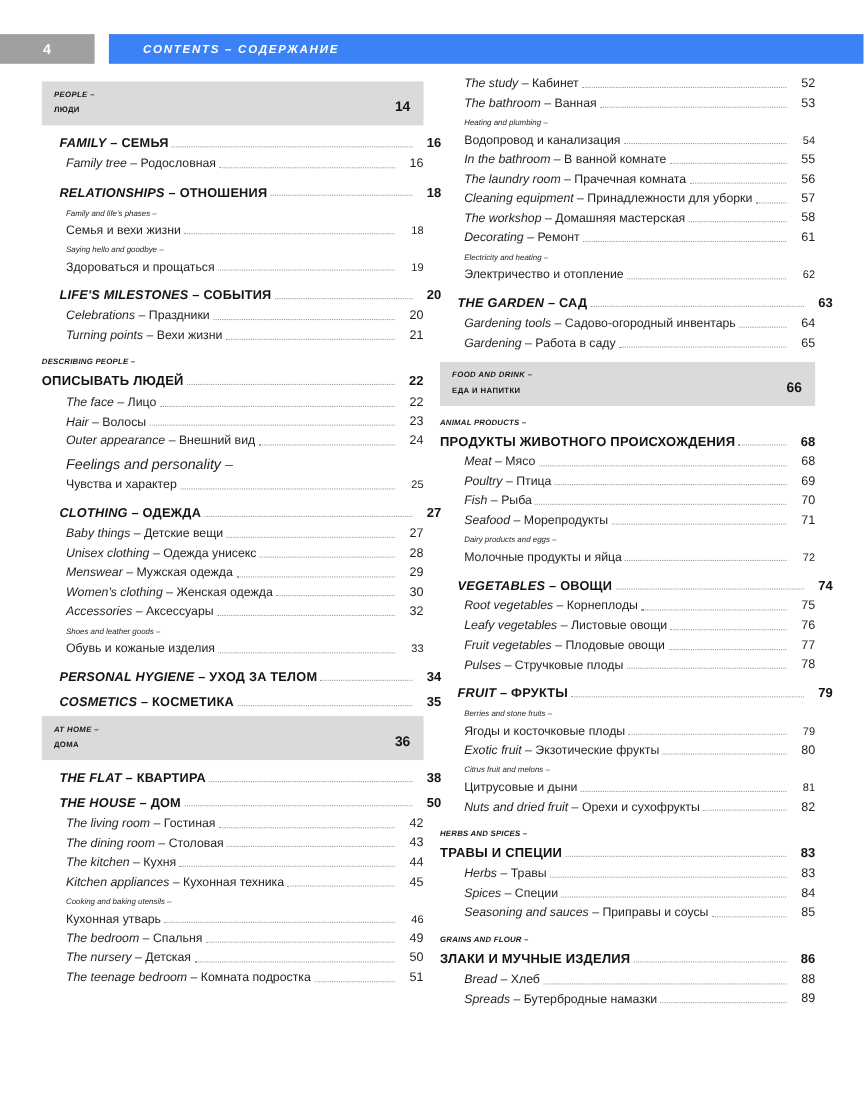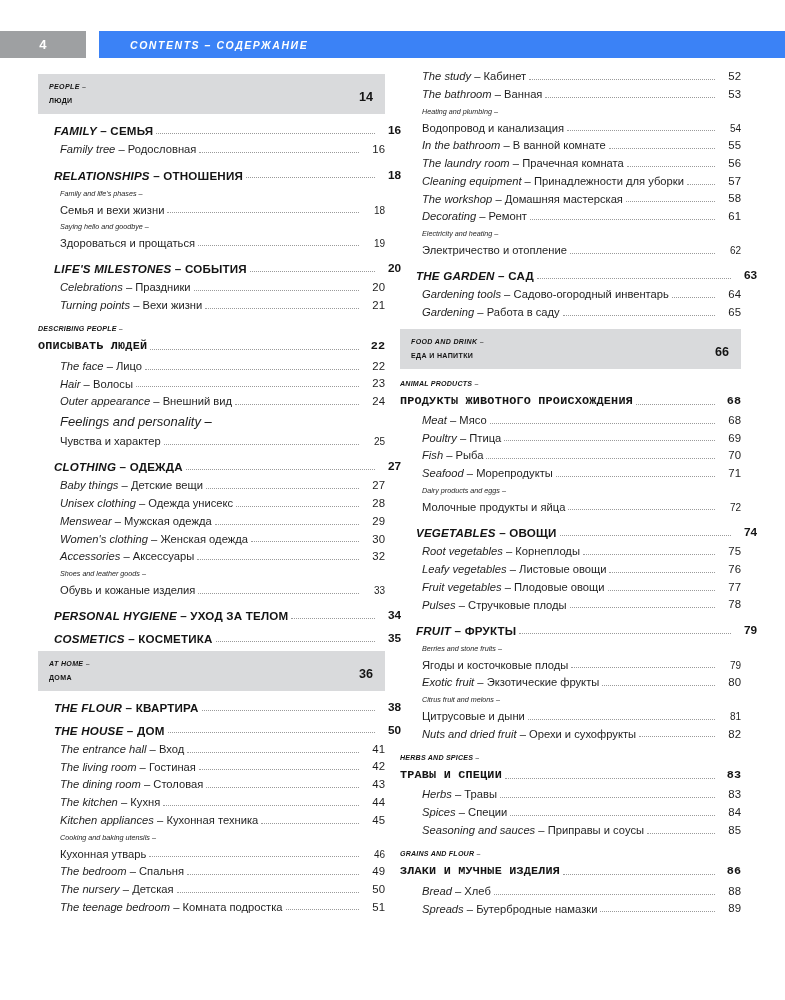--- a/index.html
+++ b/index.html
@@ -143,21 +143,21 @@
   .chapter2 { margin: 11px 0 4px 0; }
   .chapter2 .l1 {
     font-size: 11.6px;
     font-style: italic;
     font-weight: bold;
     letter-spacing: .2px;
     color: #141414;
     white-space: nowrap;
     margin-bottom: 6px;
   }
-  .chapter2 .l2row { display: flex; align-items: flex-end; width: 100%; font-family: Liberation Mono, monospace; }
+  .chapter2 .l2row { display: flex; align-items: flex-end; width: 100%; }
   .chapter2 .l2 {
     font-size: 11.8px;
     font-weight: bold;
     letter-spacing: .2px;
     color: #141414;
     white-space: nowrap;
     flex: 0 0 auto;
   }
   .chapter2 .pg {
     font-size: 11.8px;
@@ -371,33 +371,28 @@
         <span class="txt"><span class="en">COSMETICS</span> – <span>КОСМЕТИКА</span></span>
         <span class="leader"></span>
         <span class="pg">35</span>
       </div>
       <div class="banner">
         <div class="l1" style="font-size: 7.05px;">AT HOME –</div>
         <div class="l2" style="font-size: 7.05px;">ДОМА</div>
         <div class="bp">36</div>
       </div>
       <div class="row chapter">
-        <span class="txt"><span class="en">THE FLOUR</span> – <span>КВАРТИРА</span></span>
+        <span class="txt"><span class="en">THE FLAT</span> – <span>КВАРТИРА</span></span>
         <span class="leader"></span>
         <span class="pg">38</span>
       </div>
       <div class="row chapter">
         <span class="txt"><span class="en">THE HOUSE</span> – <span>ДОМ</span></span>
         <span class="leader"></span>
         <span class="pg">50</span>
-      </div>
-      <div class="row sub">
-        <span class="txt"><span class="en">The entrance hall</span> – <span>Вход</span></span>
-        <span class="leader"></span>
-        <span class="pg">41</span>
       </div>
       <div class="row sub">
         <span class="txt"><span class="en">The living room</span> – <span>Гостиная</span></span>
         <span class="leader"></span>
         <span class="pg">42</span>
       </div>
       <div class="row sub">
         <span class="txt"><span class="en">The dining room</span> – <span>Столовая</span></span>
         <span class="leader"></span>
         <span class="pg">43</span>

